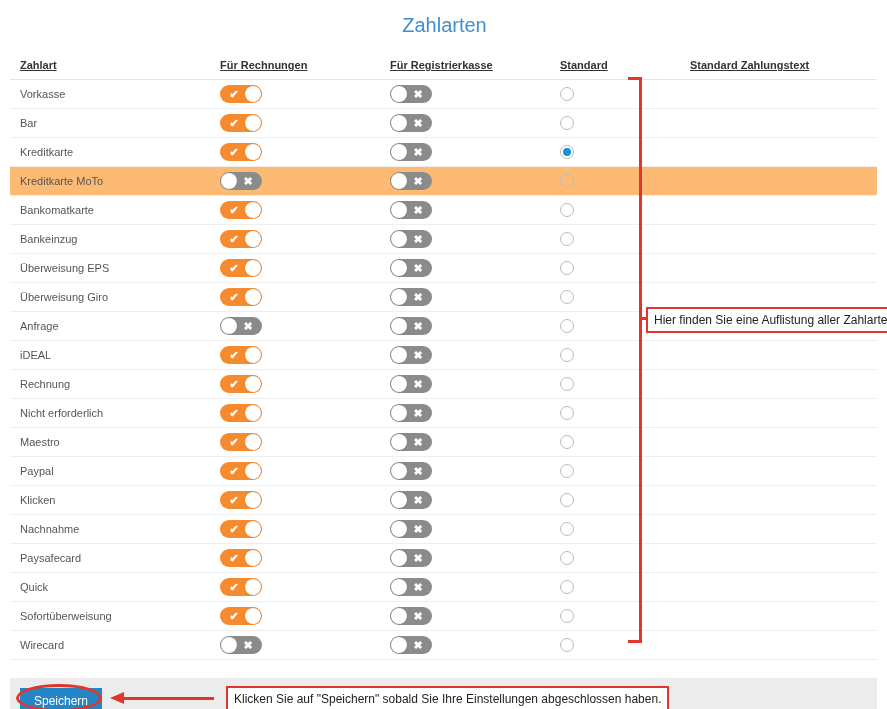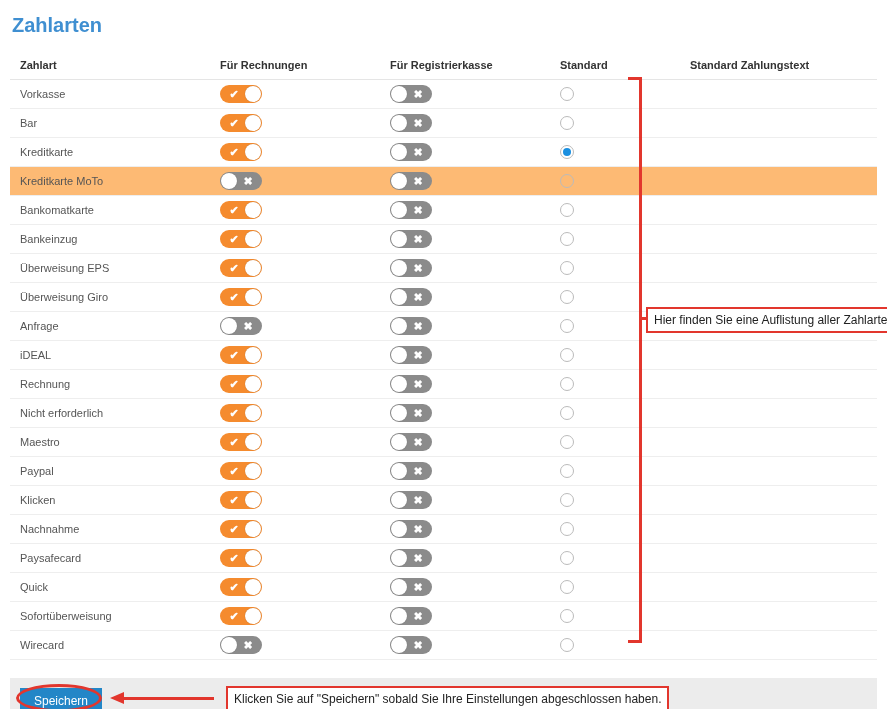--- a/index.html
+++ b/index.html
@@ -7,37 +7,39 @@
     font-family: Arial, Helvetica, sans-serif;
     font-size: 12px;
     background: #fff;
     color: #333;
     width: 887px;
     padding: 10px;
   }
   h1.page-title {
     color: #3f8fd1;
     font-size: 20px;
-    font-weight: 700;
+    font-weight: 400;
     margin: 4px 0 14px 2px;
+    text-align: center;
   }
   .wrapper { position: relative; }
   table.grid {
     width: 100%;
     border-collapse: collapse;
     background: #fff;
   }
   table.grid th {
     text-align: left;
     font-weight: 700;
     font-size: 11px;
     color: #333;
     padding: 8px 10px;
     border-bottom: 1px solid #e5e5e5;
     background: #fff;
+    text-decoration: underline;
   }
   table.grid td {
     padding: 5px 10px;
     border-bottom: 1px solid #eee;
     height: 27px;
     font-size: 11px;
     color: #555;
   }
   table.grid tr.highlight td {
     background: #fdba74;

